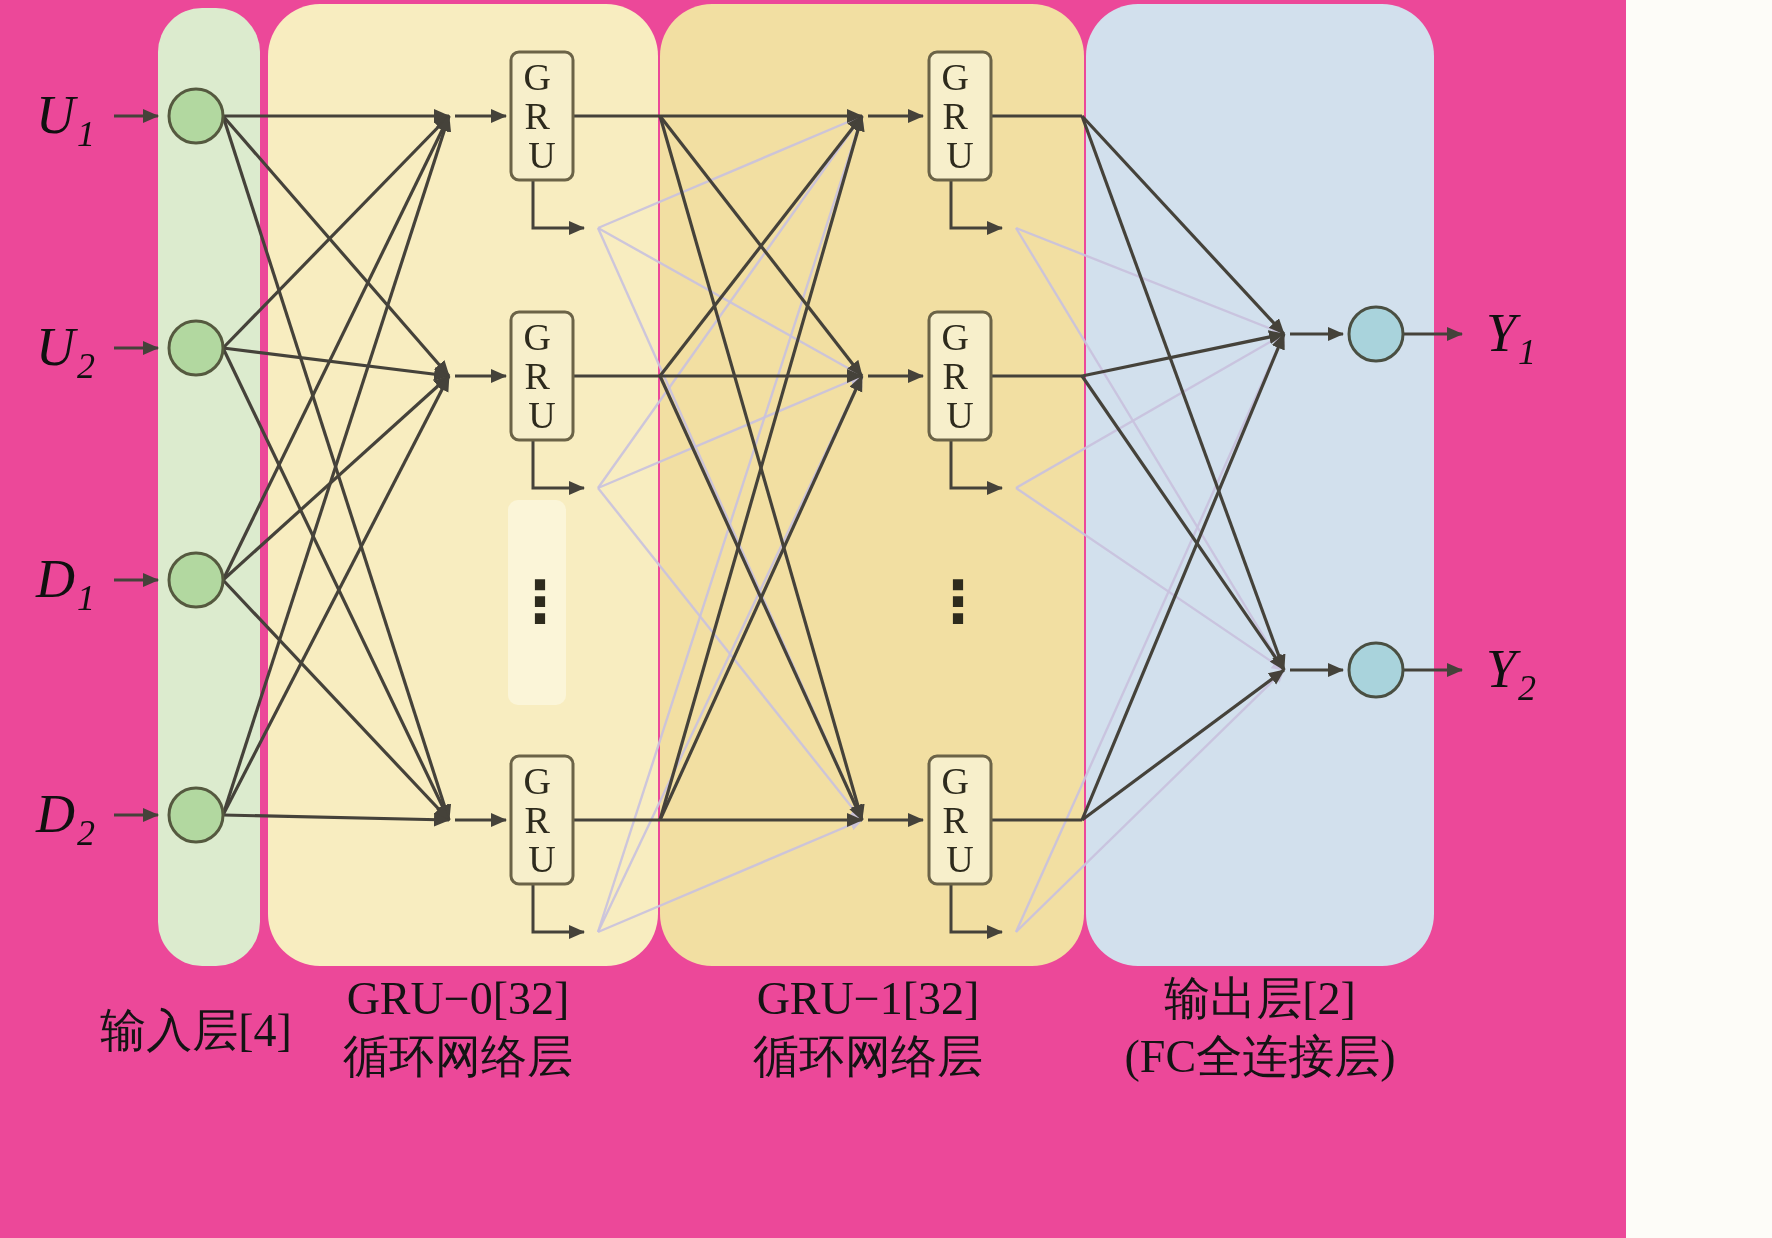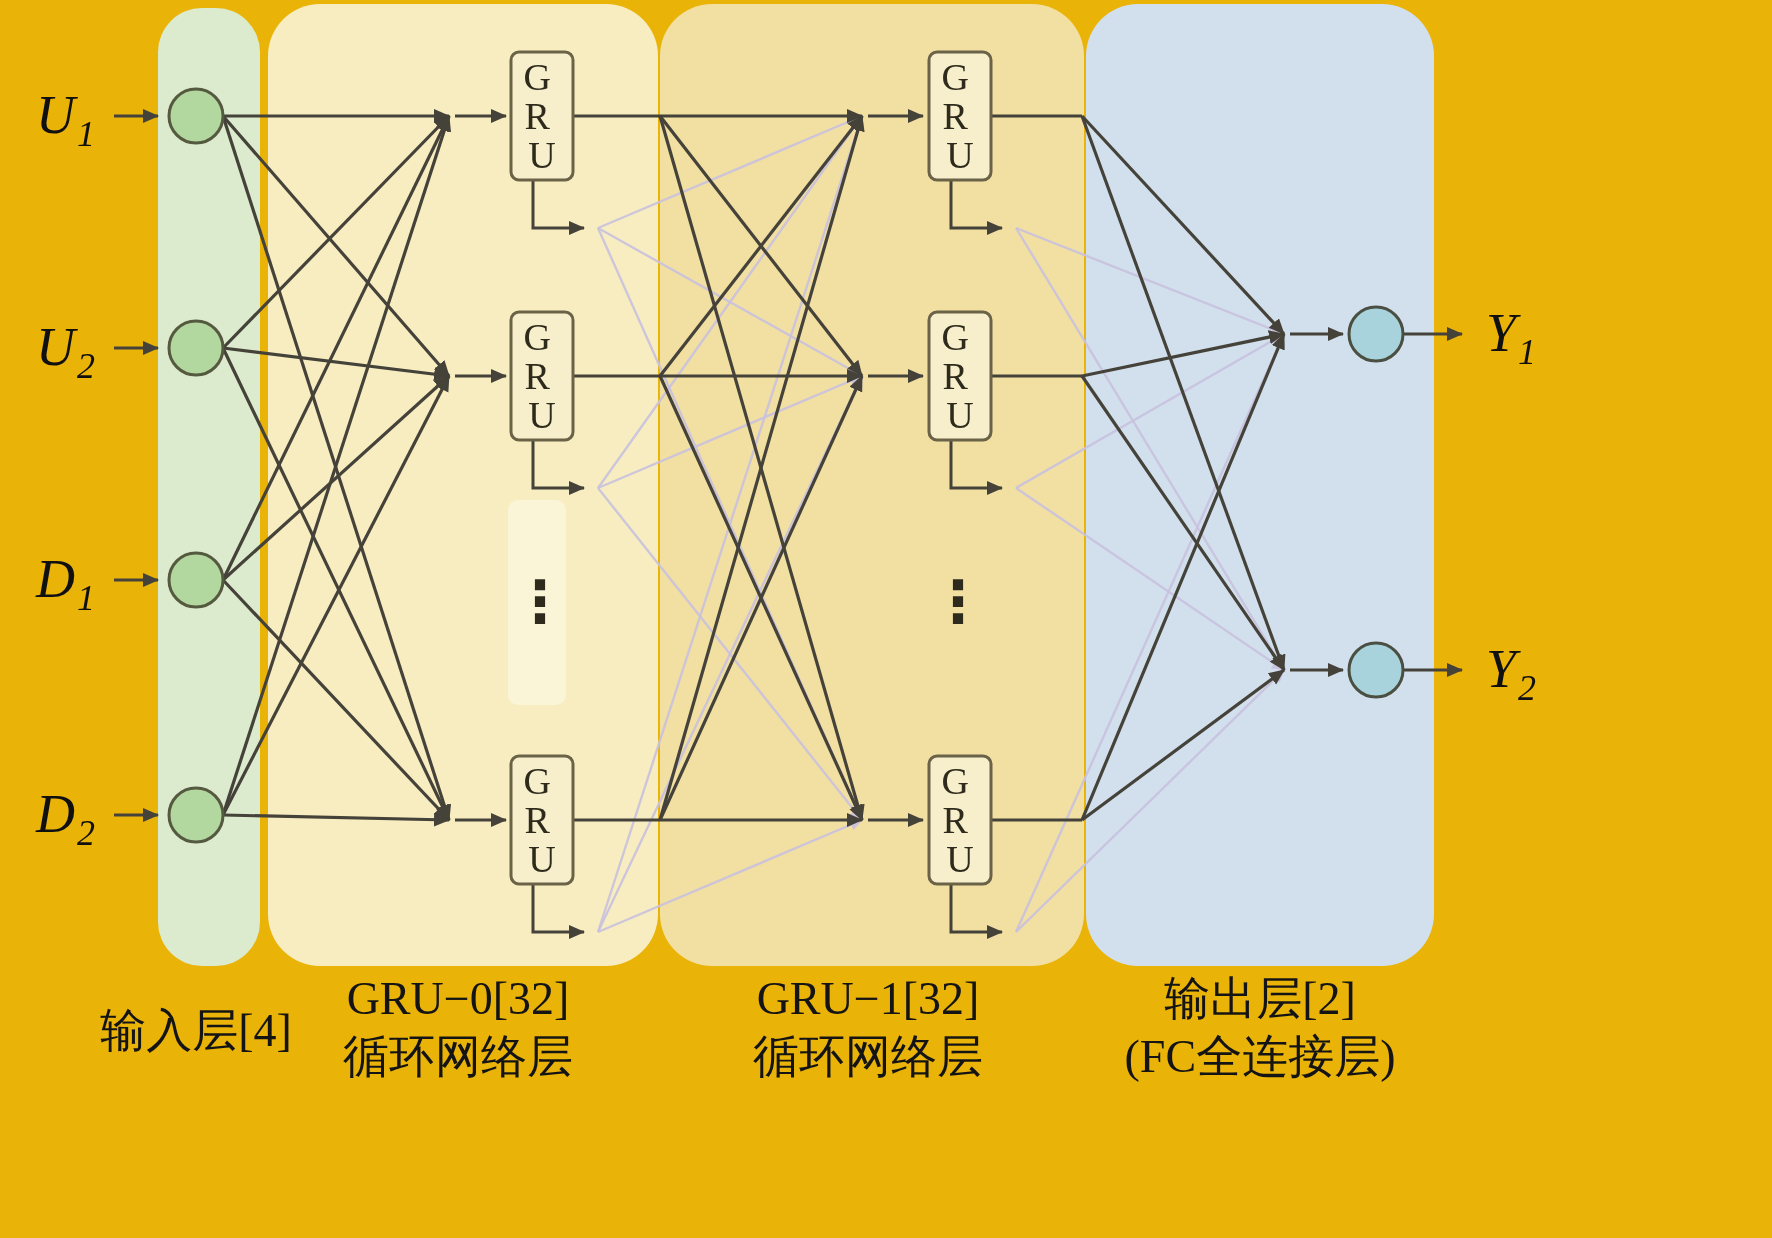--- a/index.html
+++ b/index.html
@@ -1,16 +1,16 @@
 <!DOCTYPE html>
 <html><head>
 <meta charset="utf-8">
 <style>
   html,body { margin:0; padding:0; background:#fdfcf8; }
-  .stage { position:relative; width:1772px; height:1238px; background:#eab308; overflow:hidden; }
+  .stage { position:relative; width:1626px; height:1238px; background:#ec4899; overflow:hidden; }
   svg { display:block; }
 
   .wire   { stroke:#45423a; stroke-width:3.2; fill:none; }
   .faint  { stroke:#c9c2de; stroke-width:2.4; fill:none; opacity:0.9; }
   .hook   { stroke:#45423a; stroke-width:3;   fill:none; }
 
   .band     { stroke:none; }
   .in-node  { stroke:#55593f; stroke-width:3; }
   .out-node { stroke:#4a4f42; stroke-width:3; }
   .gru-box  { stroke:#6b6347; stroke-width:3; }

